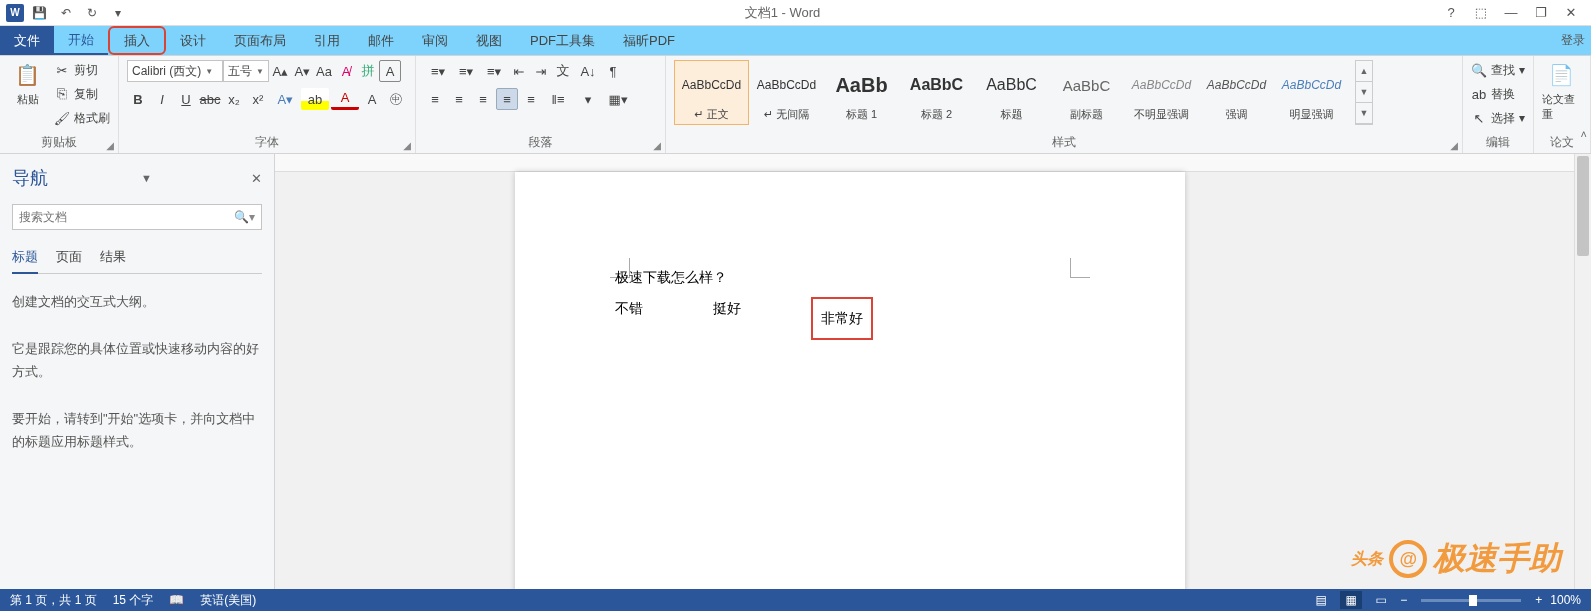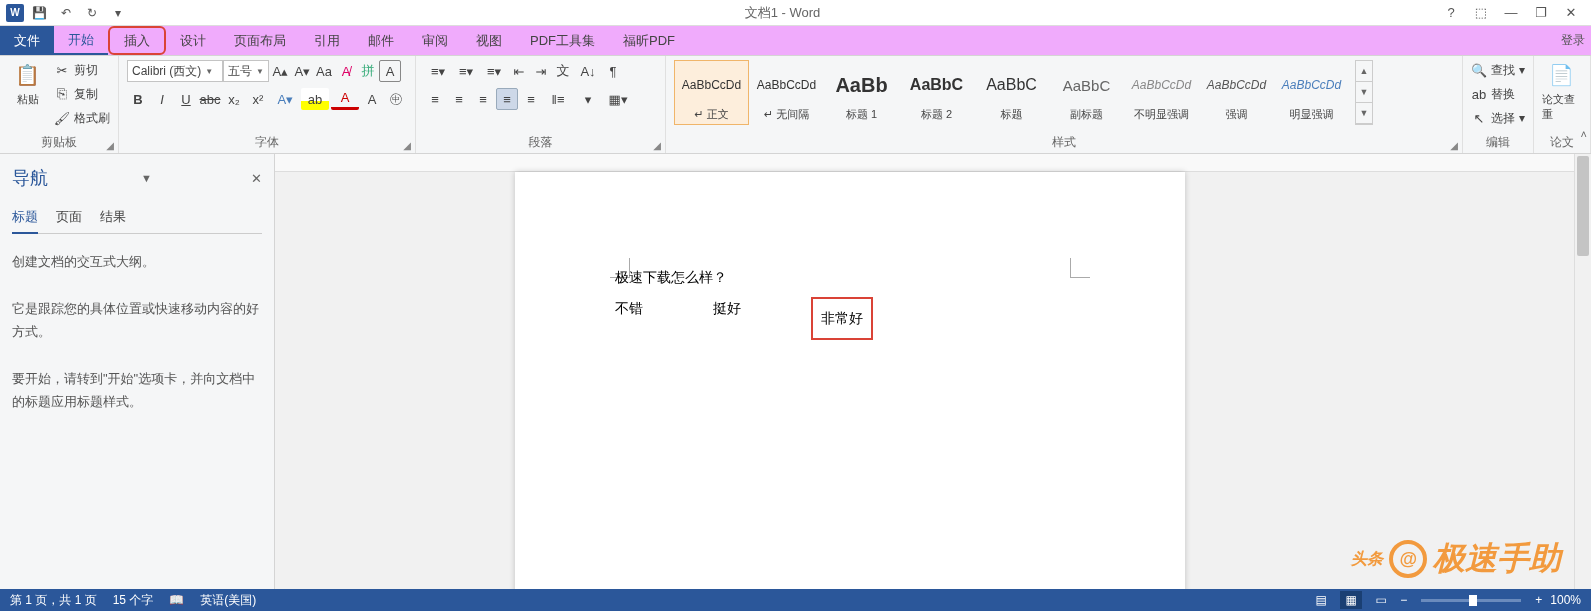--- a/index.html
+++ b/index.html
@@ -4,21 +4,21 @@
 <style>
 *{margin:0;padding:0;box-sizing:border-box;font-family:"Microsoft YaHei","Segoe UI",sans-serif;}
 body{width:1591px;height:611px;background:#fff;overflow:hidden;font-size:12px;color:#444;position:relative;}
 .titlebar{height:26px;background:#fff;display:flex;align-items:center;border-bottom:1px solid #ddd;}
 .qat{display:flex;align-items:center;gap:6px;padding:0 6px;}
 .qat .word-icon{width:18px;height:18px;background:#2b579a;color:#fff;display:flex;align-items:center;justify-content:center;font-size:10px;font-weight:bold;border-radius:2px;}
 .qat-btn{width:20px;height:20px;display:flex;align-items:center;justify-content:center;color:#555;cursor:pointer;}
 .title-center{flex:1;text-align:center;font-size:13px;color:#666;}
 .win-controls{display:flex;align-items:center;gap:2px;padding:0 6px;}
 .win-btn{width:28px;height:22px;display:flex;align-items:center;justify-content:center;color:#555;cursor:pointer;font-size:13px;}
-.menubar{height:30px;background:#f0abfc;display:flex;align-items:stretch;border-bottom:1px solid #d4d4d4;position:relative;}
+.menubar{height:30px;background:#7dd3fc;display:flex;align-items:stretch;border-bottom:1px solid #d4d4d4;position:relative;}
 .file-tab{background:#2b579a;color:#fff;padding:0 14px;display:flex;align-items:center;font-size:13px;cursor:pointer;}
 .tab{padding:0 14px;display:flex;align-items:center;font-size:13px;color:#444;cursor:pointer;}
 .tab.active{color:#2b579a;border-bottom:2px solid #2b579a;}
 .tab.boxed{border:2px solid #da4336;border-radius:6px;color:#444;}
 .login{position:absolute;right:6px;top:6px;font-size:12px;color:#555;}
 .ribbon{height:98px;background:#f5f6f7;border-bottom:1px solid #d4d4d4;display:flex;align-items:stretch;}
 .group{border-right:1px solid #e0e0e0;padding:4px 8px 2px 8px;display:flex;flex-direction:column;justify-content:space-between;}
 .group-content{display:flex;align-items:flex-start;gap:6px;flex:1;}
 .group-label{text-align:center;font-size:12px;color:#666;padding-top:2px;position:relative;}
 .group-label .launcher{position:absolute;right:-4px;bottom:0;font-size:10px;color:#888;cursor:pointer;}
@@ -280,20 +280,24 @@
 </div>
 <div class="collapse-ribbon">˄</div>
 
 <div class="workspace">
   <div class="navpane">
     <div class="nav-title">
       <span>导航</span>
       <span style="color:#666;font-size:11px;">▼ &nbsp;</span>
       <span class="close">✕</span>
     </div>
+    <div class="nav-search">
+      <input placeholder="搜索文档" style="">
+      <span style="color:#888;">🔍▾</span>
+    </div>
     <div class="nav-tabs">
       <div class="nav-tab active">标题</div>
       <div class="nav-tab">页面</div>
       <div class="nav-tab">结果</div>
     </div>
     <div class="nav-body">
       <p>创建文档的交互式大纲。</p><br>
       <p>它是跟踪您的具体位置或快速移动内容的好方式。</p><br>
       <p>要开始，请转到"开始"选项卡，并向文档中的标题应用标题样式。</p>
     </div>

